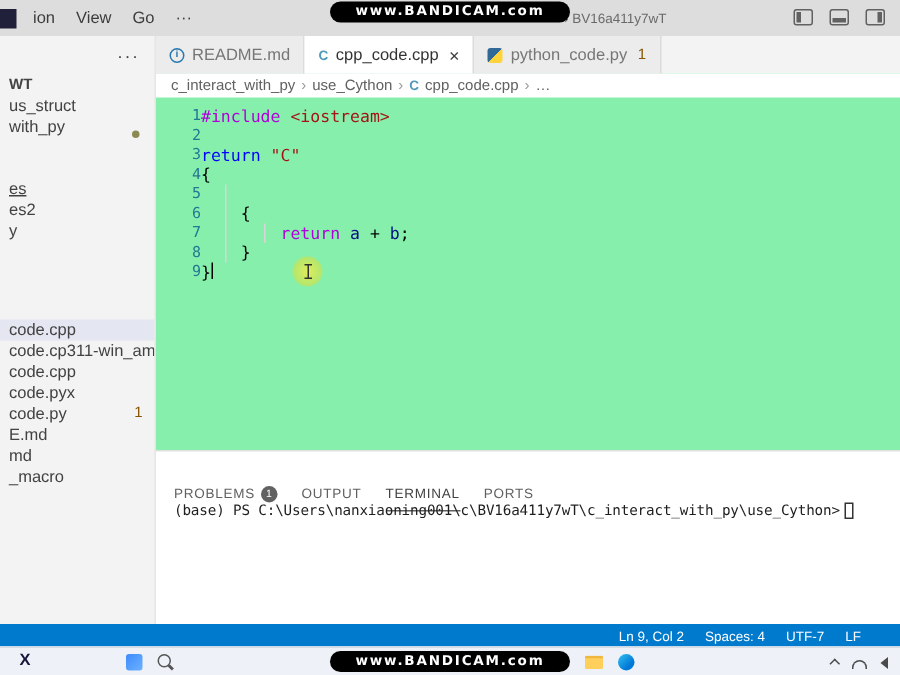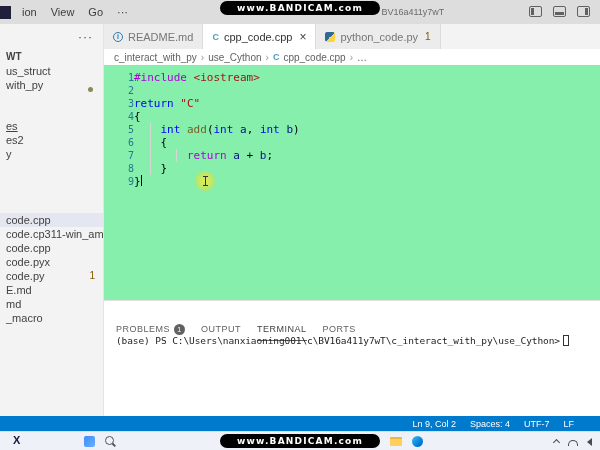--- a/index.html
+++ b/index.html
@@ -244,21 +244,20 @@
           <div class="code-line">
             <span class="line-num">3</span>
             <span class="line-code"><span class="tok-kw">return </span><span class="tok-str">"C"</span></span>
           </div>
           <div class="code-line">
             <span class="line-num">4</span>
             <span class="line-code"><span class="tok-pln">{</span></span>
           </div>
           <div class="code-line">
             <span class="line-num">5</span>
-            <span class="line-code"><span class="tok-pln">    </span><span class="tok-kw">int </span><span class="tok-fn">add</span><span class="tok-pln">(</span><span class="tok-kw">int </span><span class="tok-var">a</span><span class="tok-pln">, </span><span class="tok-kw">int </span><span class="tok-var">b</span><span class="tok-pln">)</span></span>
           </div>
           <div class="code-line">
             <span class="line-num">6</span>
             <span class="line-code"><span class="tok-pln">    {</span></span>
           </div>
           <div class="code-line">
             <span class="line-num">7</span>
             <span class="line-code"><span class="tok-pln">        </span><span class="tok-pre">return </span><span class="tok-var">a</span><span class="tok-pln"> + </span><span class="tok-var">b</span><span class="tok-pln">;</span></span>
           </div>
           <div class="code-line">

